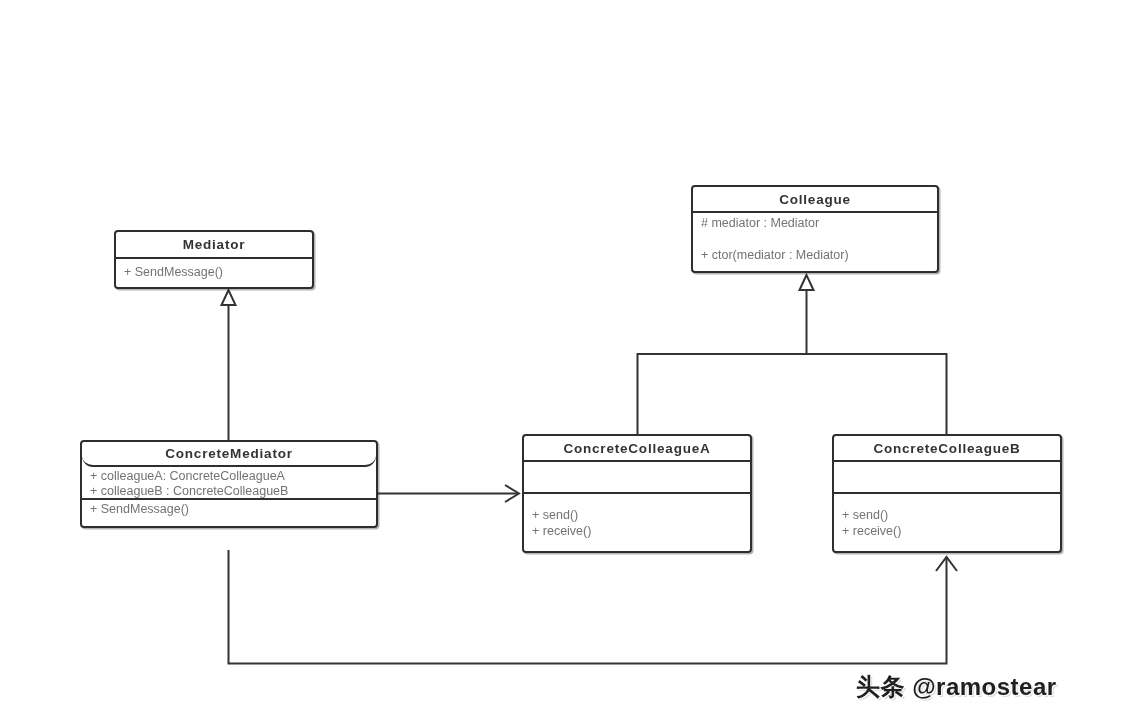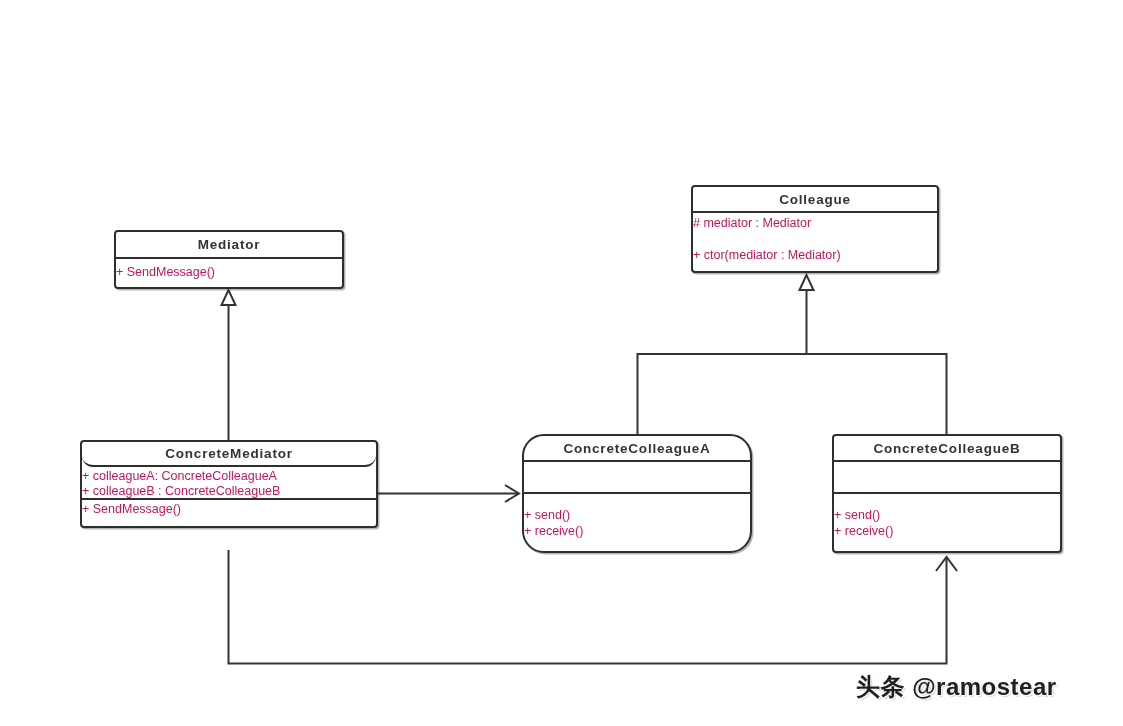--- a/index.html
+++ b/index.html
@@ -45,40 +45,40 @@
   }
   .compartment {
     box-sizing: border-box;
   }
   .compartment.divided {
     border-bottom: 2px solid #2e2e2e;
   }
   .member {
     font-size: 12.5px;
     line-height: 15px;
-    padding: 0 0;
+    padding: 0 8px;
     white-space: nowrap;
-    color: #be185d;
+    color: #737373;
   }
   
-  .box-mediator { left: 114px; top: 230px; width: 230px; height: 59px; }
+  .box-mediator { left: 114px; top: 230px; width: 200px; height: 59px; }
   .box-mediator .class-title { height: 27px; }
   .box-mediator .compartment { padding-top: 6px; }
   
   .box-colleague { left: 691px; top: 185px; width: 248px; height: 88px; }
   .box-colleague .class-title { height: 26px; }
   .box-colleague .compartment { padding-top: 3px; }
   .box-colleague .member.gap-above { margin-top: 17px; }
   
   .box-concrete-mediator { left: 80px; top: 440px; width: 298px; height: 88px; }
   .box-concrete-mediator .class-title { height: 25px; border-radius: 11px; }
   .box-concrete-mediator .compartment-attrs { padding-top: 2px; height: 33px; }
   .box-concrete-mediator .compartment-methods { padding-top: 2px; }
   
-  .box-concrete-colleague-a { left: 522px; top: 434px; width: 230px; height: 119px; border-radius: 22px; }
+  .box-concrete-colleague-a { left: 522px; top: 434px; width: 230px; height: 119px; }
   .box-concrete-colleague-b { left: 832px; top: 434px; width: 230px; height: 119px; }
   .box-concrete-colleague-a .class-title,
   .box-concrete-colleague-b .class-title { height: 26px; }
   .box-concrete-colleague-a .compartment-attrs,
   .box-concrete-colleague-b .compartment-attrs { height: 32px; }
   .box-concrete-colleague-a .compartment-methods,
   .box-concrete-colleague-b .compartment-methods { padding-top: 13px; }
   .box-concrete-colleague-a .member,
   .box-concrete-colleague-b .member { line-height: 16px; }
   

